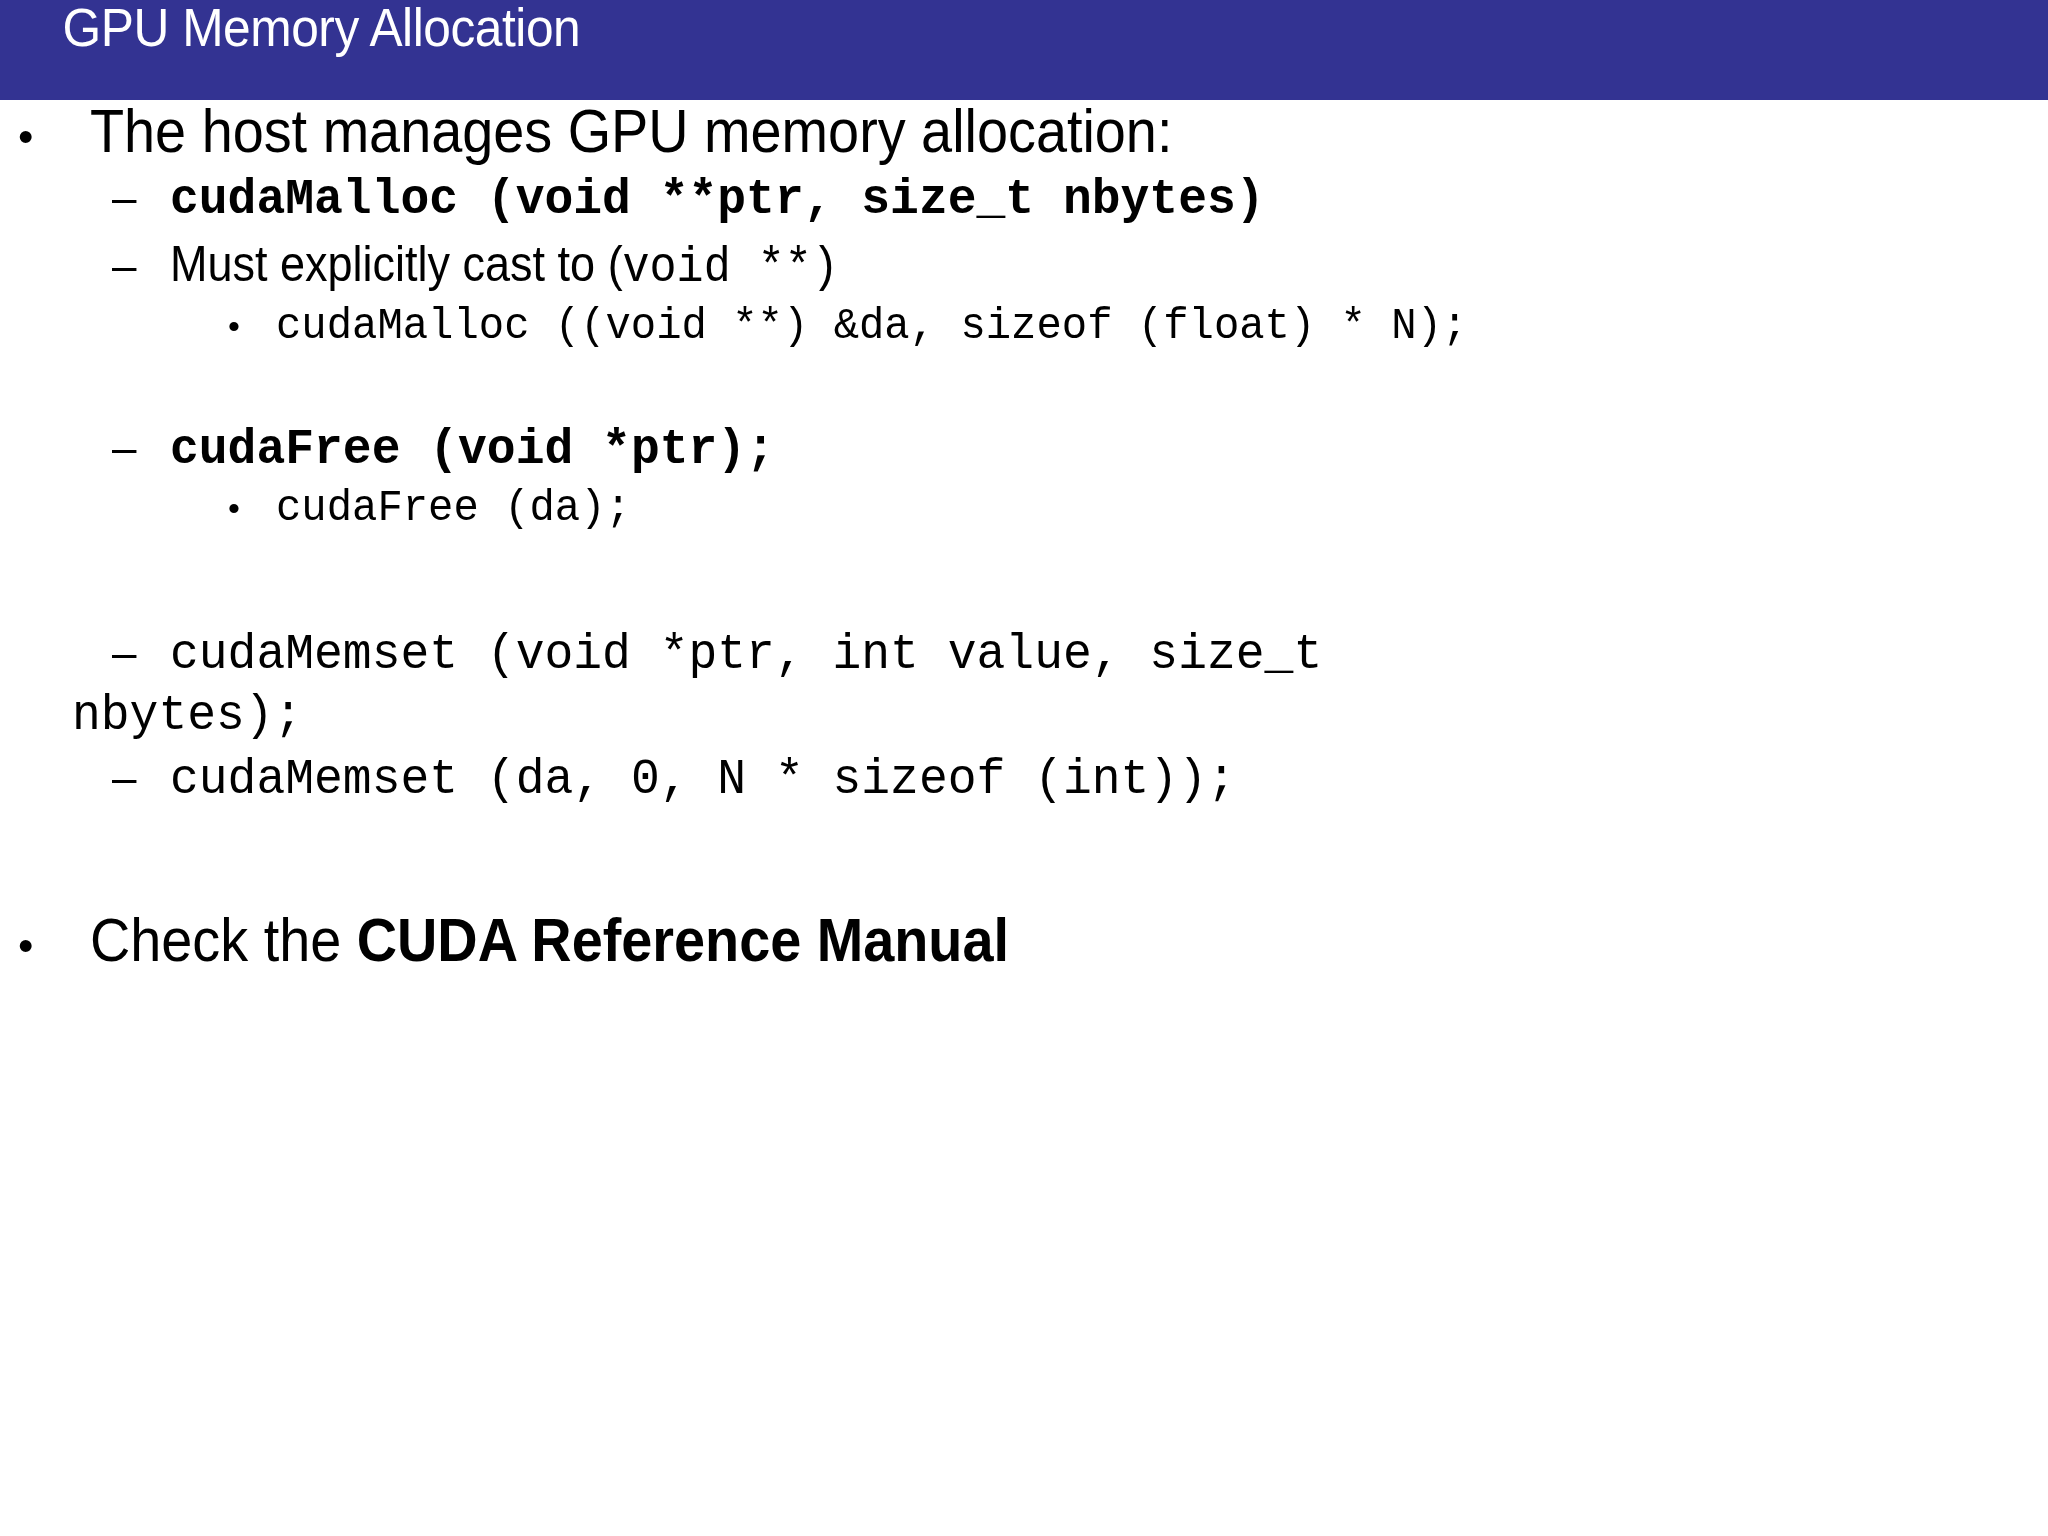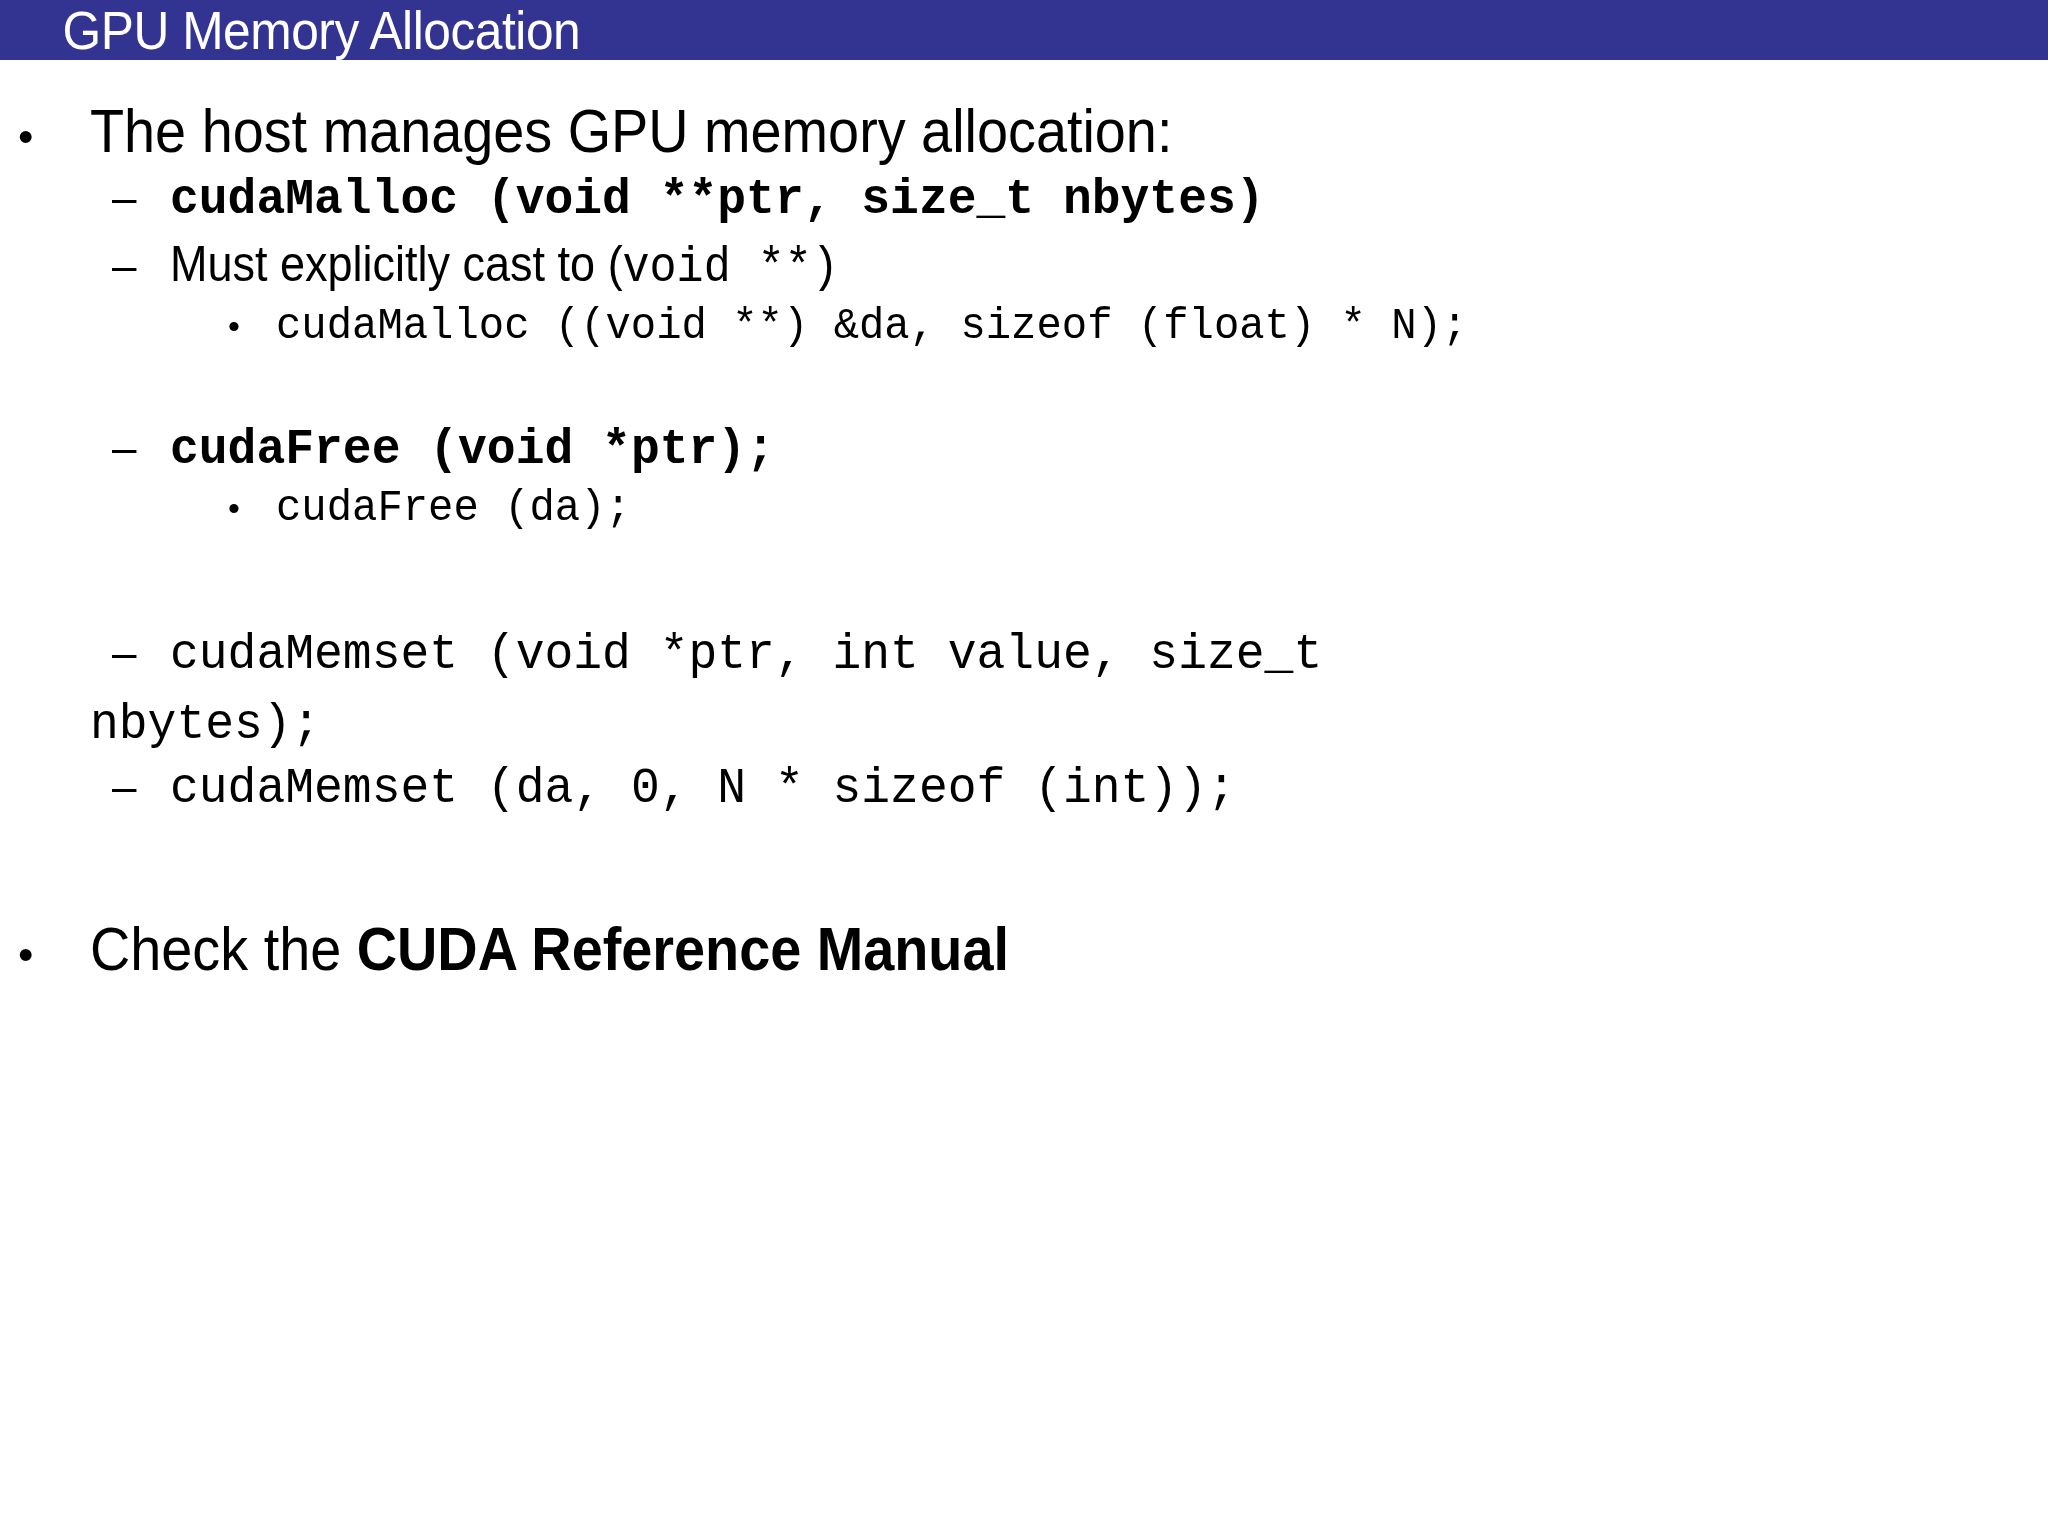--- a/index.html
+++ b/index.html
@@ -14,24 +14,23 @@
     font-family: "Liberation Sans", sans-serif;
     color: #000000;
   }
 
   
   .title-bar {
     position: absolute;
     left: 0;
     top: 0;
     width: 2048px;
-    height: 60px;
+    height: 100px;
     background: #333392;
     display: flex;
-    align-items: center;
   }
   .title-text {
     color: #ffffff;
     font-family: "Liberation Sans", sans-serif;
     font-size: 54px;
     font-weight: 400;
     line-height: 1;
     padding-left: 68px;
     letter-spacing: -0.5px;
     transform: scaleX(0.92);
@@ -102,22 +101,22 @@
     font-family: "Liberation Mono", monospace;
     font-size: 50px;
     transform: scaleX(0.96);
   }
   .lvl2 .text.mono-line.bold {
     font-weight: 700;
   }
 
   
   .lvl2-cont {
-    padding-left: 90px;
-    margin-top: 16px;
+    padding-left: 72px;
+    margin-top: 7px;
   }
   .lvl2-cont .text {
     font-family: "Liberation Mono", monospace;
     font-size: 50px;
     line-height: 1.08;
     transform: scaleX(0.96);
     transform-origin: left center;
   }
 
   

